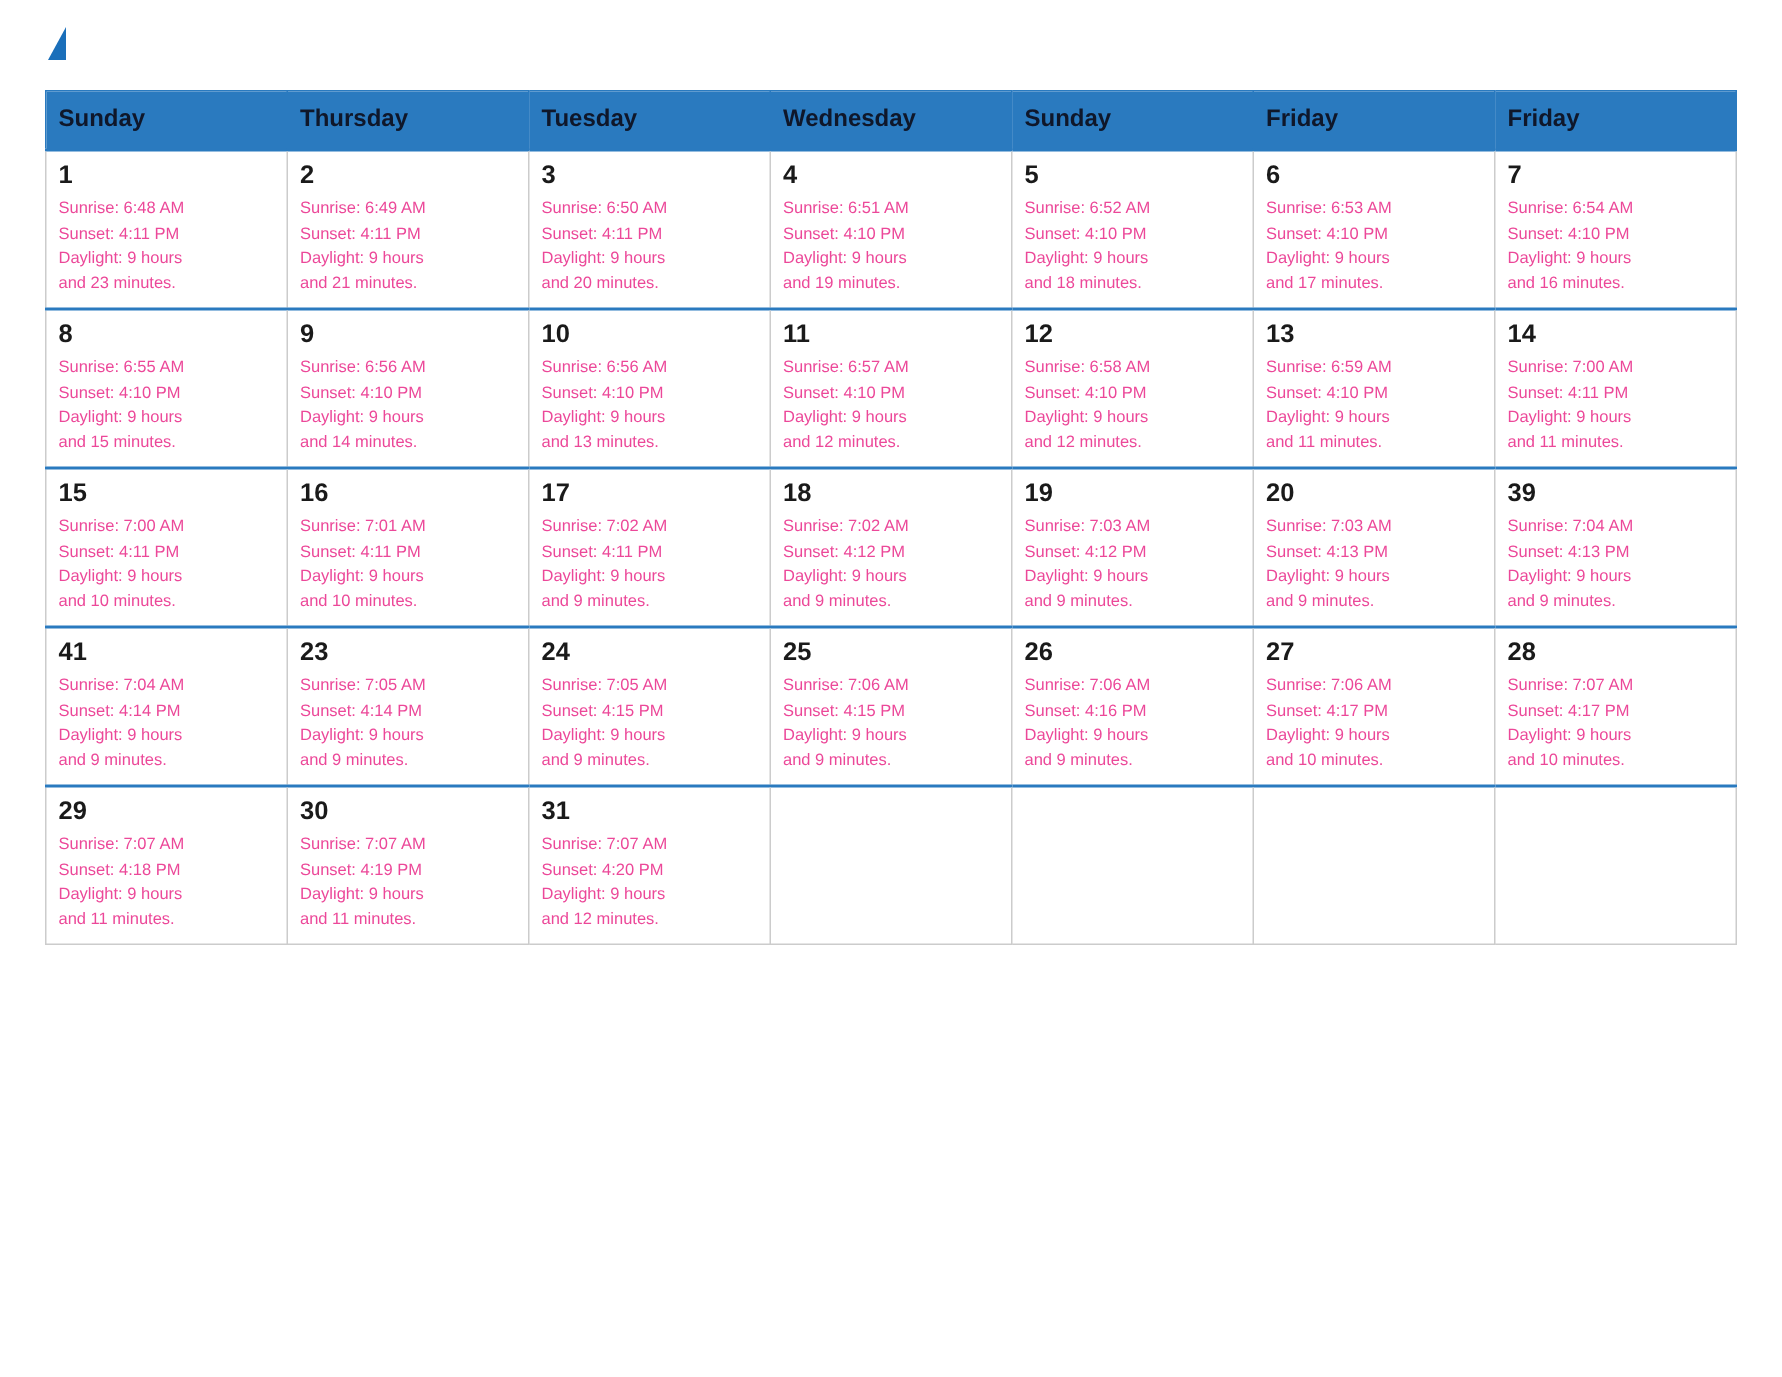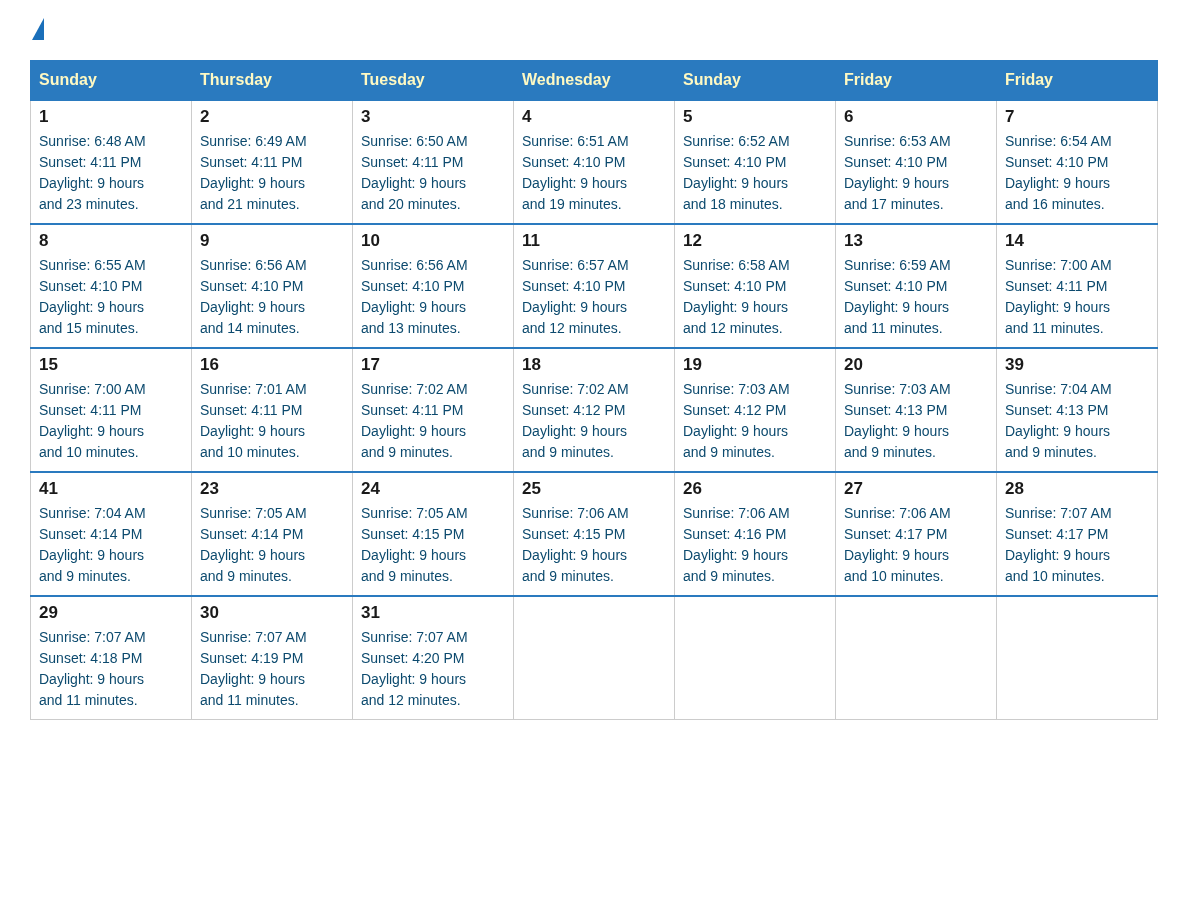--- a/index.html
+++ b/index.html
@@ -62,21 +62,21 @@
       color: #444;
       margin-top: 4px;
     }
     .calendar-table {
       width: 100%;
       border-collapse: collapse;
       border: 1px solid #ccc;
     }
     .calendar-table th {
       background-color: #2a7abf;
-      color: #fef9c3;
+      color: #0f172a;
       font-size: 16px;
       font-weight: bold;
       padding: 10px 8px;
       text-align: left;
       border: 1px solid #2a7abf;
     }
     .calendar-table td {
       vertical-align: top;
       padding: 6px 8px 8px 8px;
       border: 1px solid #ccc;
@@ -84,22 +84,22 @@
       min-height: 90px;
     }
     .day-number {
       font-size: 17px;
       font-weight: bold;
       color: #1a1a1a;
       display: block;
       margin-bottom: 4px;
     }
     .day-info {
-      font-size: 14px;
-      color: #0c4a6e;
+      font-size: 11px;
+      color: #ec4899;
       line-height: 1.5;
     }
     .empty-cell {
       background: #fff;
     }
     tr.week-row td {
       border-top: 2px solid #2a7abf;
     }
   </style>
 </head>

